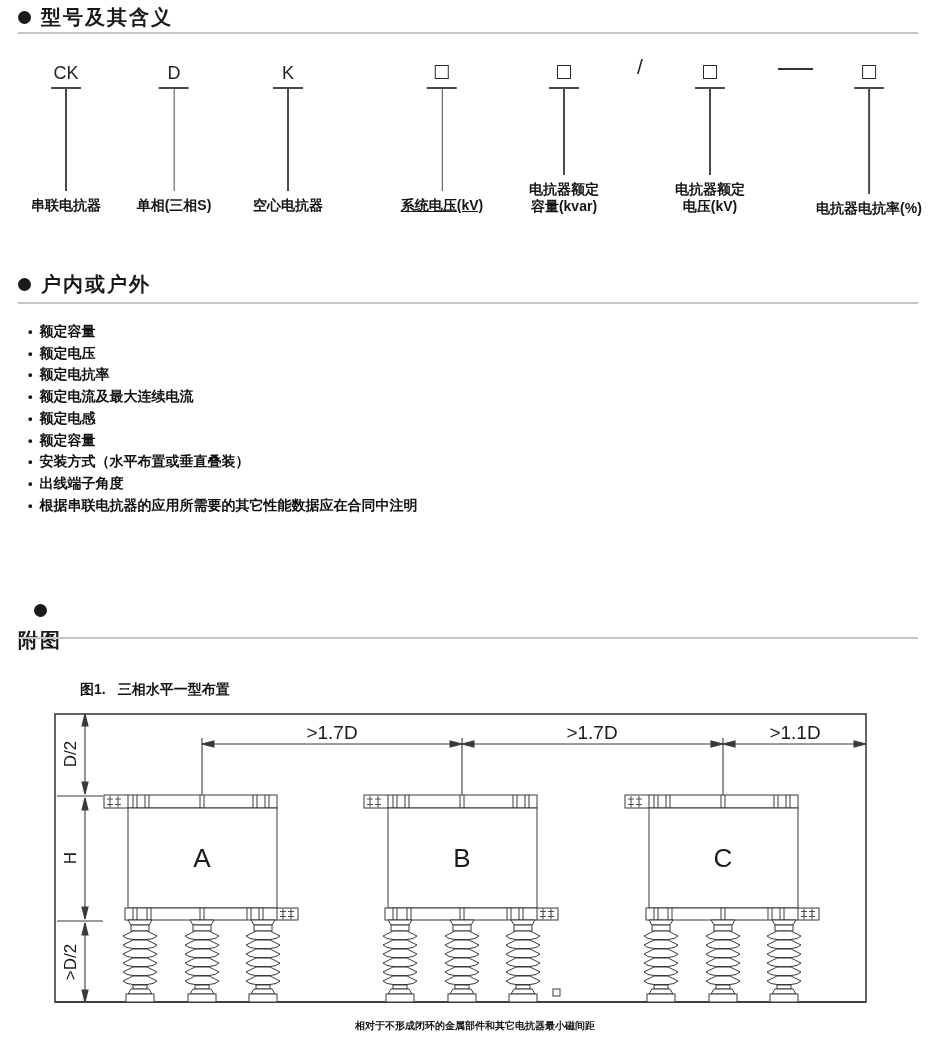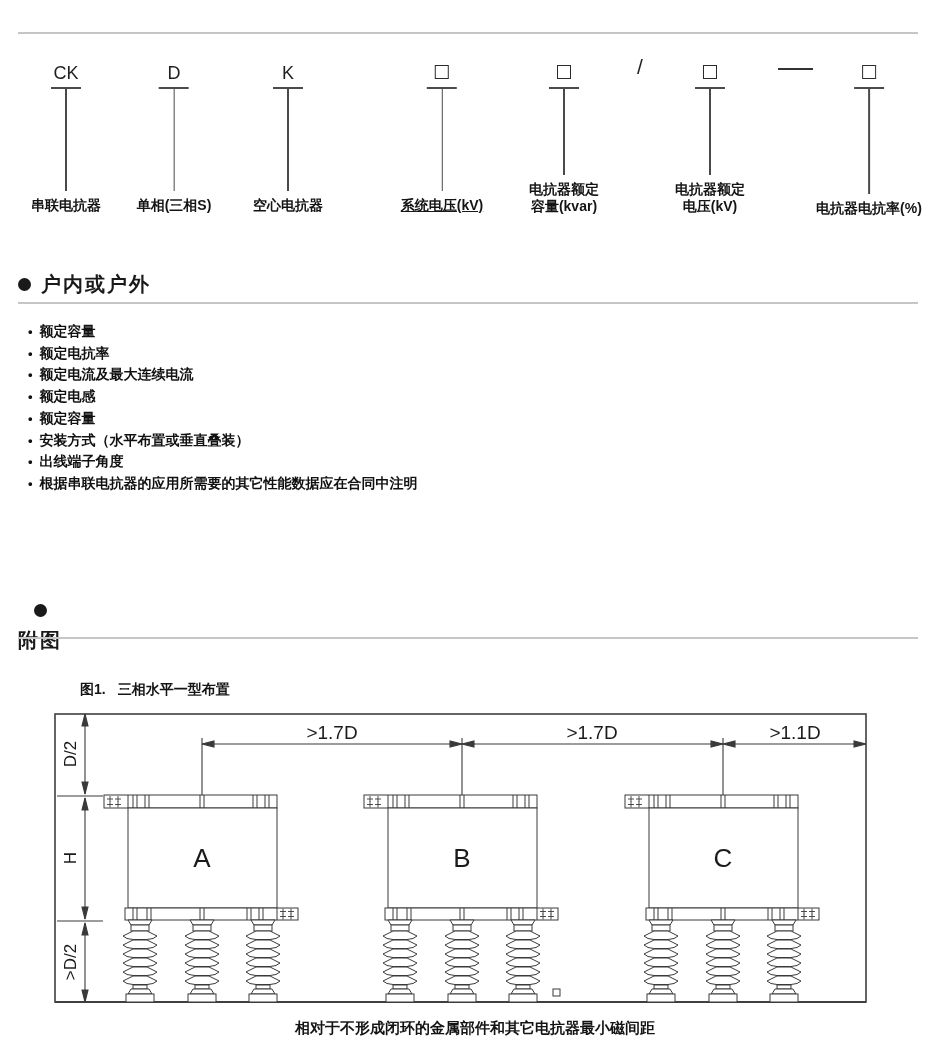--- a/index.html
+++ b/index.html
@@ -31,27 +31,31 @@
   
   .olist{position:absolute;left:28px;top:321px;margin:0;padding:0;list-style:none;}
   .olist li{font-size:14px;font-weight:600;line-height:21.7px;color:#111;white-space:nowrap;}
   .olist li::before{content:"•";margin-right:7px;font-size:13px;}
 
   
   .fig-title-row{position:absolute;left:80px;top:681px;display:flex;gap:12px;
                  font-size:14px;font-weight:bold;color:#141414;}
   .fig-svg{position:absolute;left:0;top:700px;}
   .fig-caption{position:absolute;left:0;top:1019px;width:950px;text-align:center;
-               font-size:15px;font-weight:bold;color:#141414;}
+               font-size:10px;font-weight:bold;color:#141414;}
 </style>
 </head>
 <body>
 
 <div class="page">
 
+  <div class="sec-head" style="top:4px;">
+    <span class="sec-bullet"></span>
+    <span class="sec-title">型号及其含义</span>
+  </div>
   <div class="sec-rule" style="top:32px;"></div>
 
   <div class="mcol c0">
     <div class="mcode">CK</div>
     <div class="tbar"></div>
     <div class="vline vh102"></div>
     <div class="mlabel">
         <span>串联电抗器</span>
       </div>
   </div>
@@ -125,20 +129,21 @@
   </div>
 
   <div class="sec-head" style="top:271px;">
     <span class="sec-bullet"></span>
     <span class="sec-title">户内或户外</span>
   </div>
   <div class="sec-rule" style="top:302px;"></div>
 
   <ul class="olist">
     <li>额定容量</li>
+    <li>额定电压</li>
     <li>额定电抗率</li>
     <li>额定电流及最大连续电流</li>
     <li>额定电感</li>
     <li>额定容量</li>
     <li>安装方式（水平布置或垂直叠装）</li>
     <li>出线端子角度</li>
     <li>根据串联电抗器的应用所需要的其它性能数据应在合同中注明</li>
   </ul>
 
   <div class="sec-head" style="top:604px;flex-direction:column;">

